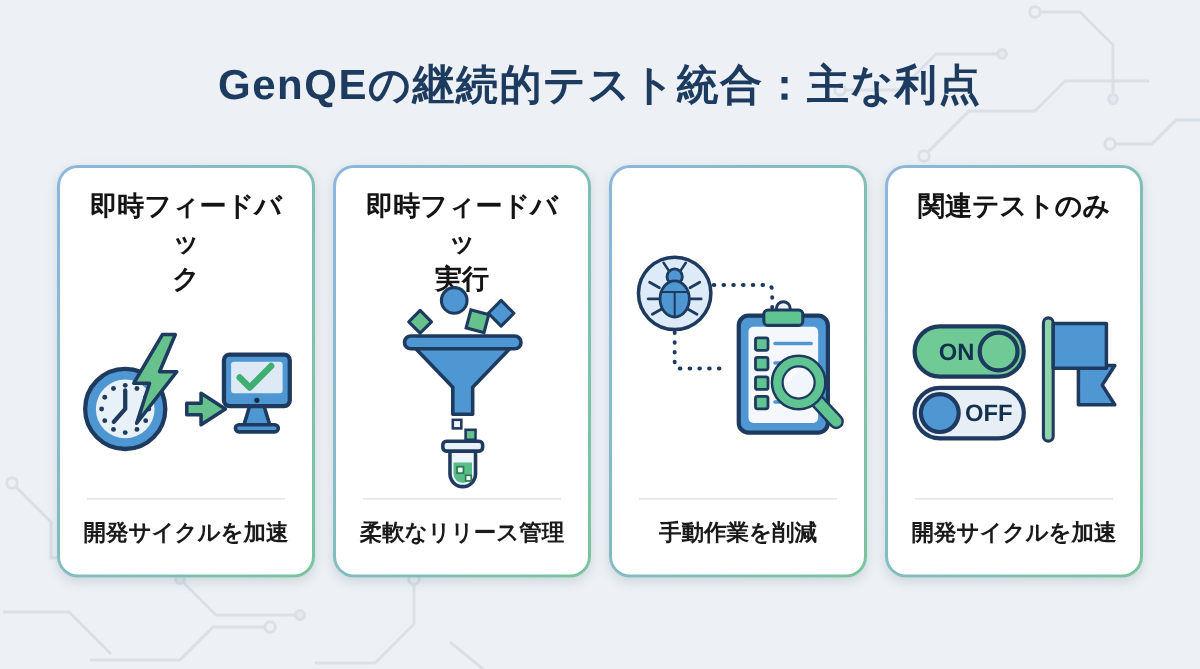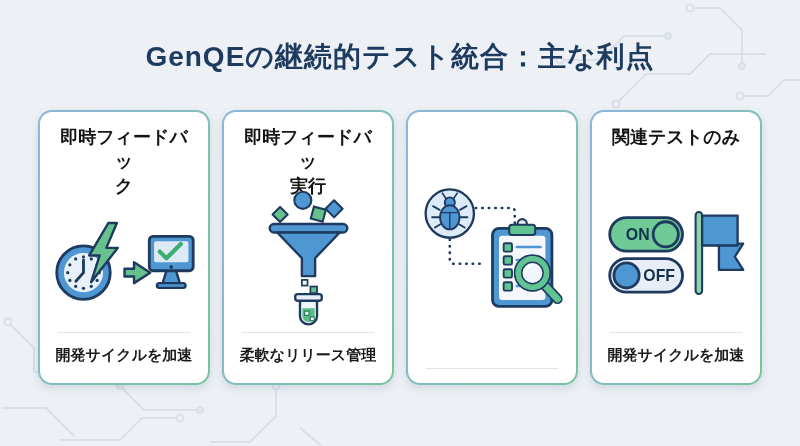--- a/index.html
+++ b/index.html
@@ -236,20 +236,21 @@
 
             <path d="M133,112 L146,126" stroke="#1e3a5f" stroke-width="11" stroke-linecap="round"></path>
             <path d="M133,112 L146,126" stroke="#5fc492" stroke-width="7.5" stroke-linecap="round"></path>
             <circle cx="119" cy="98" r="19" fill="#f0f6fb" stroke="#1e3a5f" stroke-width="2.2"></circle>
             <circle cx="119" cy="98" r="15" fill="none" stroke="#5fc492" stroke-width="6.5"></circle>
             <circle cx="119" cy="98" r="11.5" fill="none" stroke="#1e3a5f" stroke-width="1.6"></circle>
             <path d="M112,96 a9,9 0 0 1 5,-6" stroke="#ffffff" stroke-width="2.5" stroke-linecap="round" fill="none"></path>
           </svg>
         </div>
         <div class="card-divider"></div>
+        <div class="card-benefit">手動作業を削減</div>
       </div>
     </div>
 
     <div class="card-border">
       <div class="card">
         <div class="card-title">関連テストのみ</div>
         <div class="card-icon">
           <svg width="140" height="90" viewBox="0 0 150 96" fill="none">
 
             <rect x="4" y="10" width="78" height="36" rx="18" fill="#6fca96" stroke="#1e3a5f" stroke-width="3"></rect>

